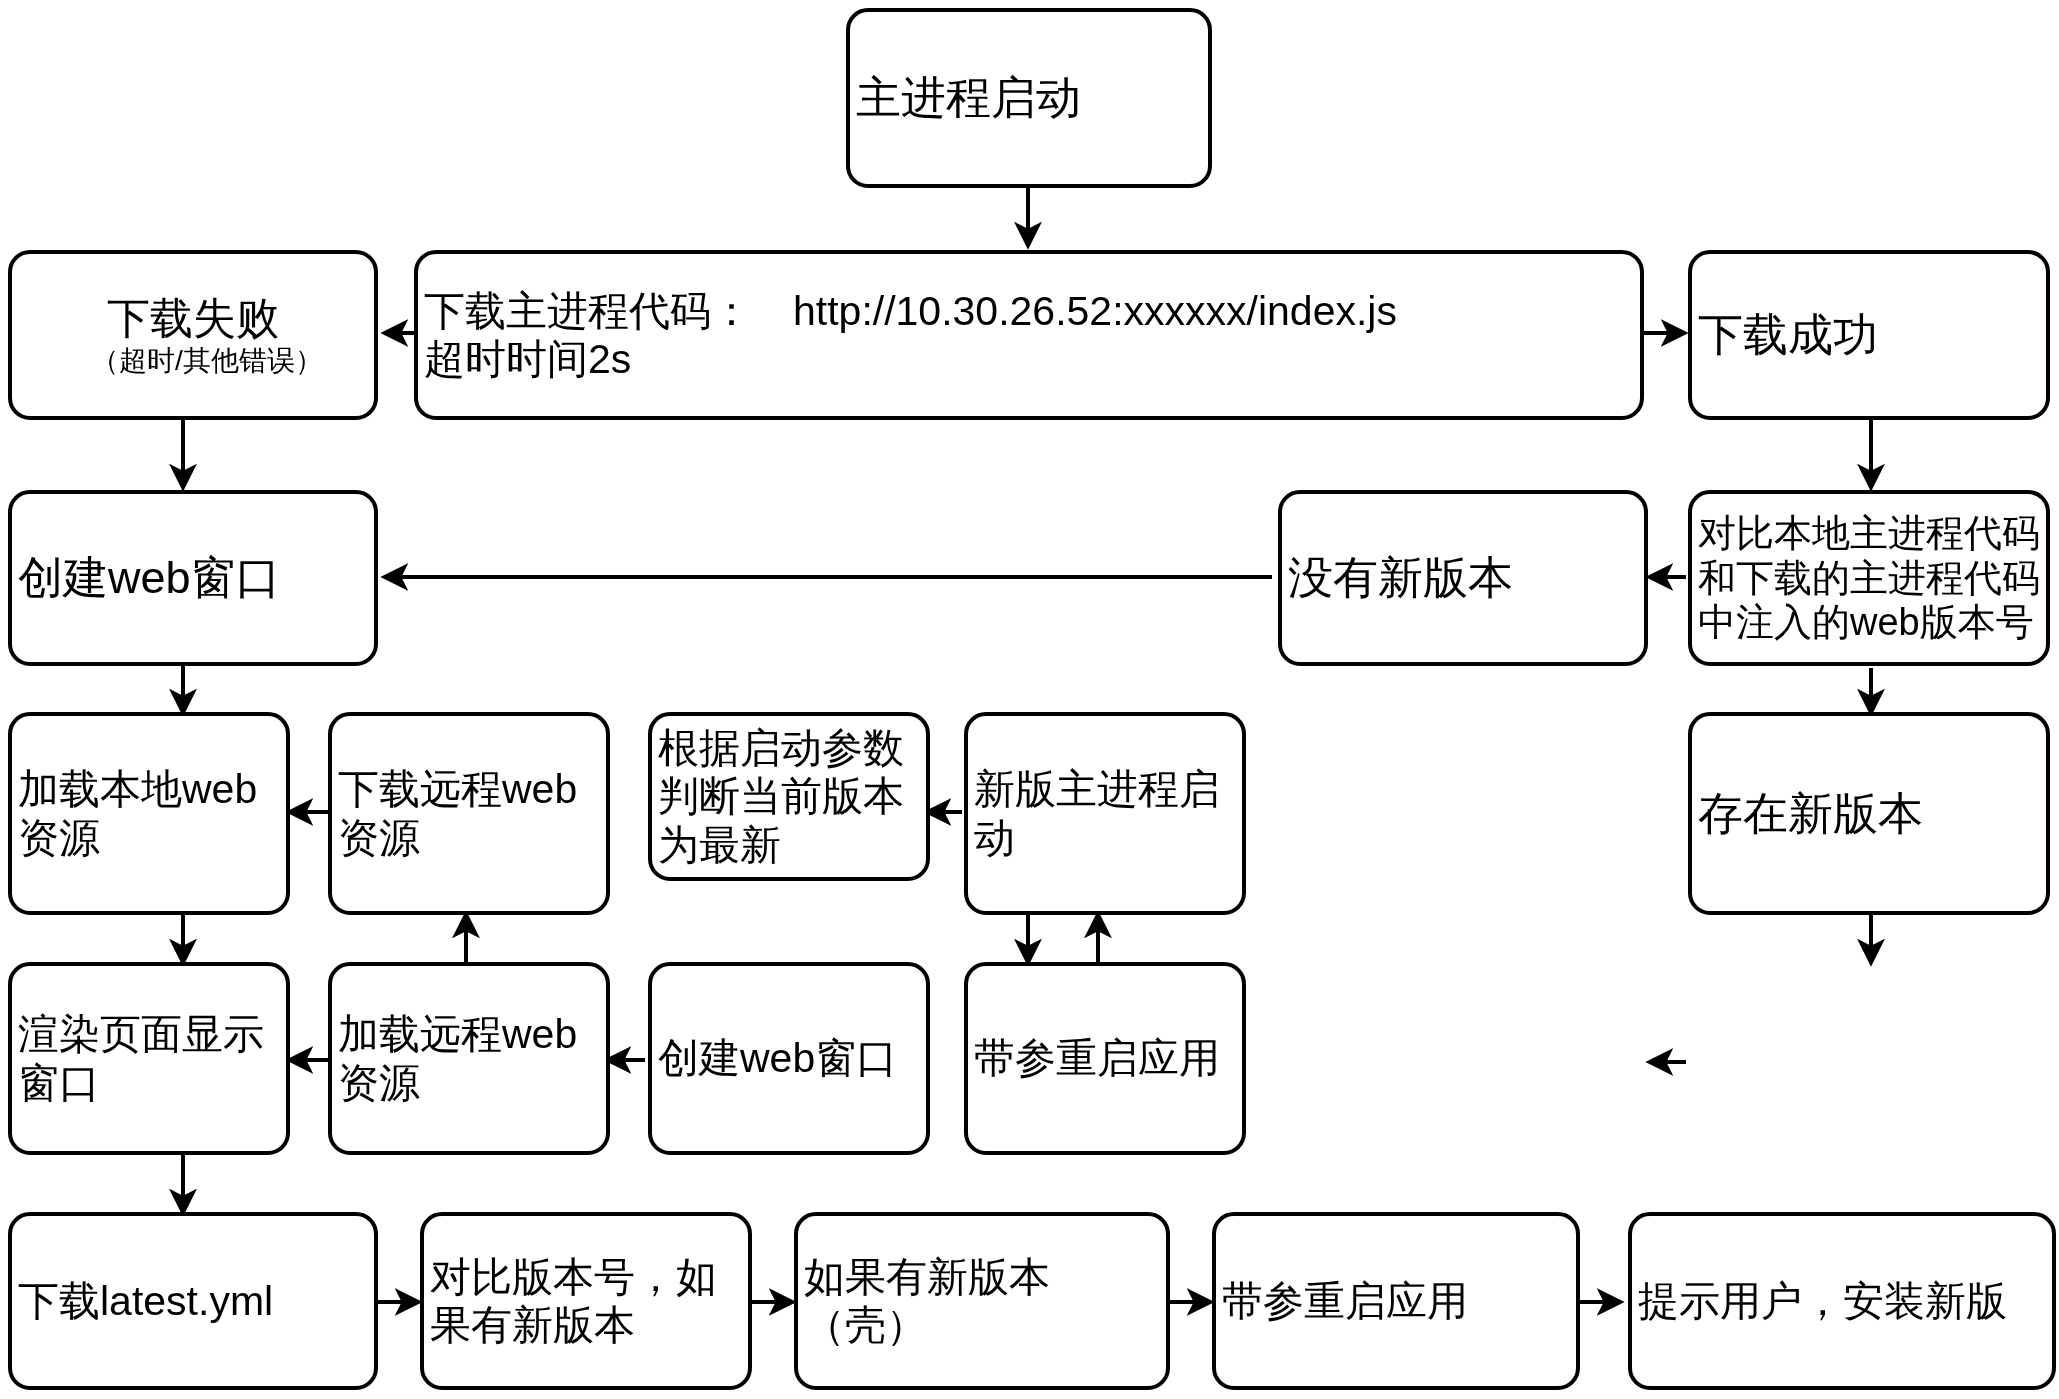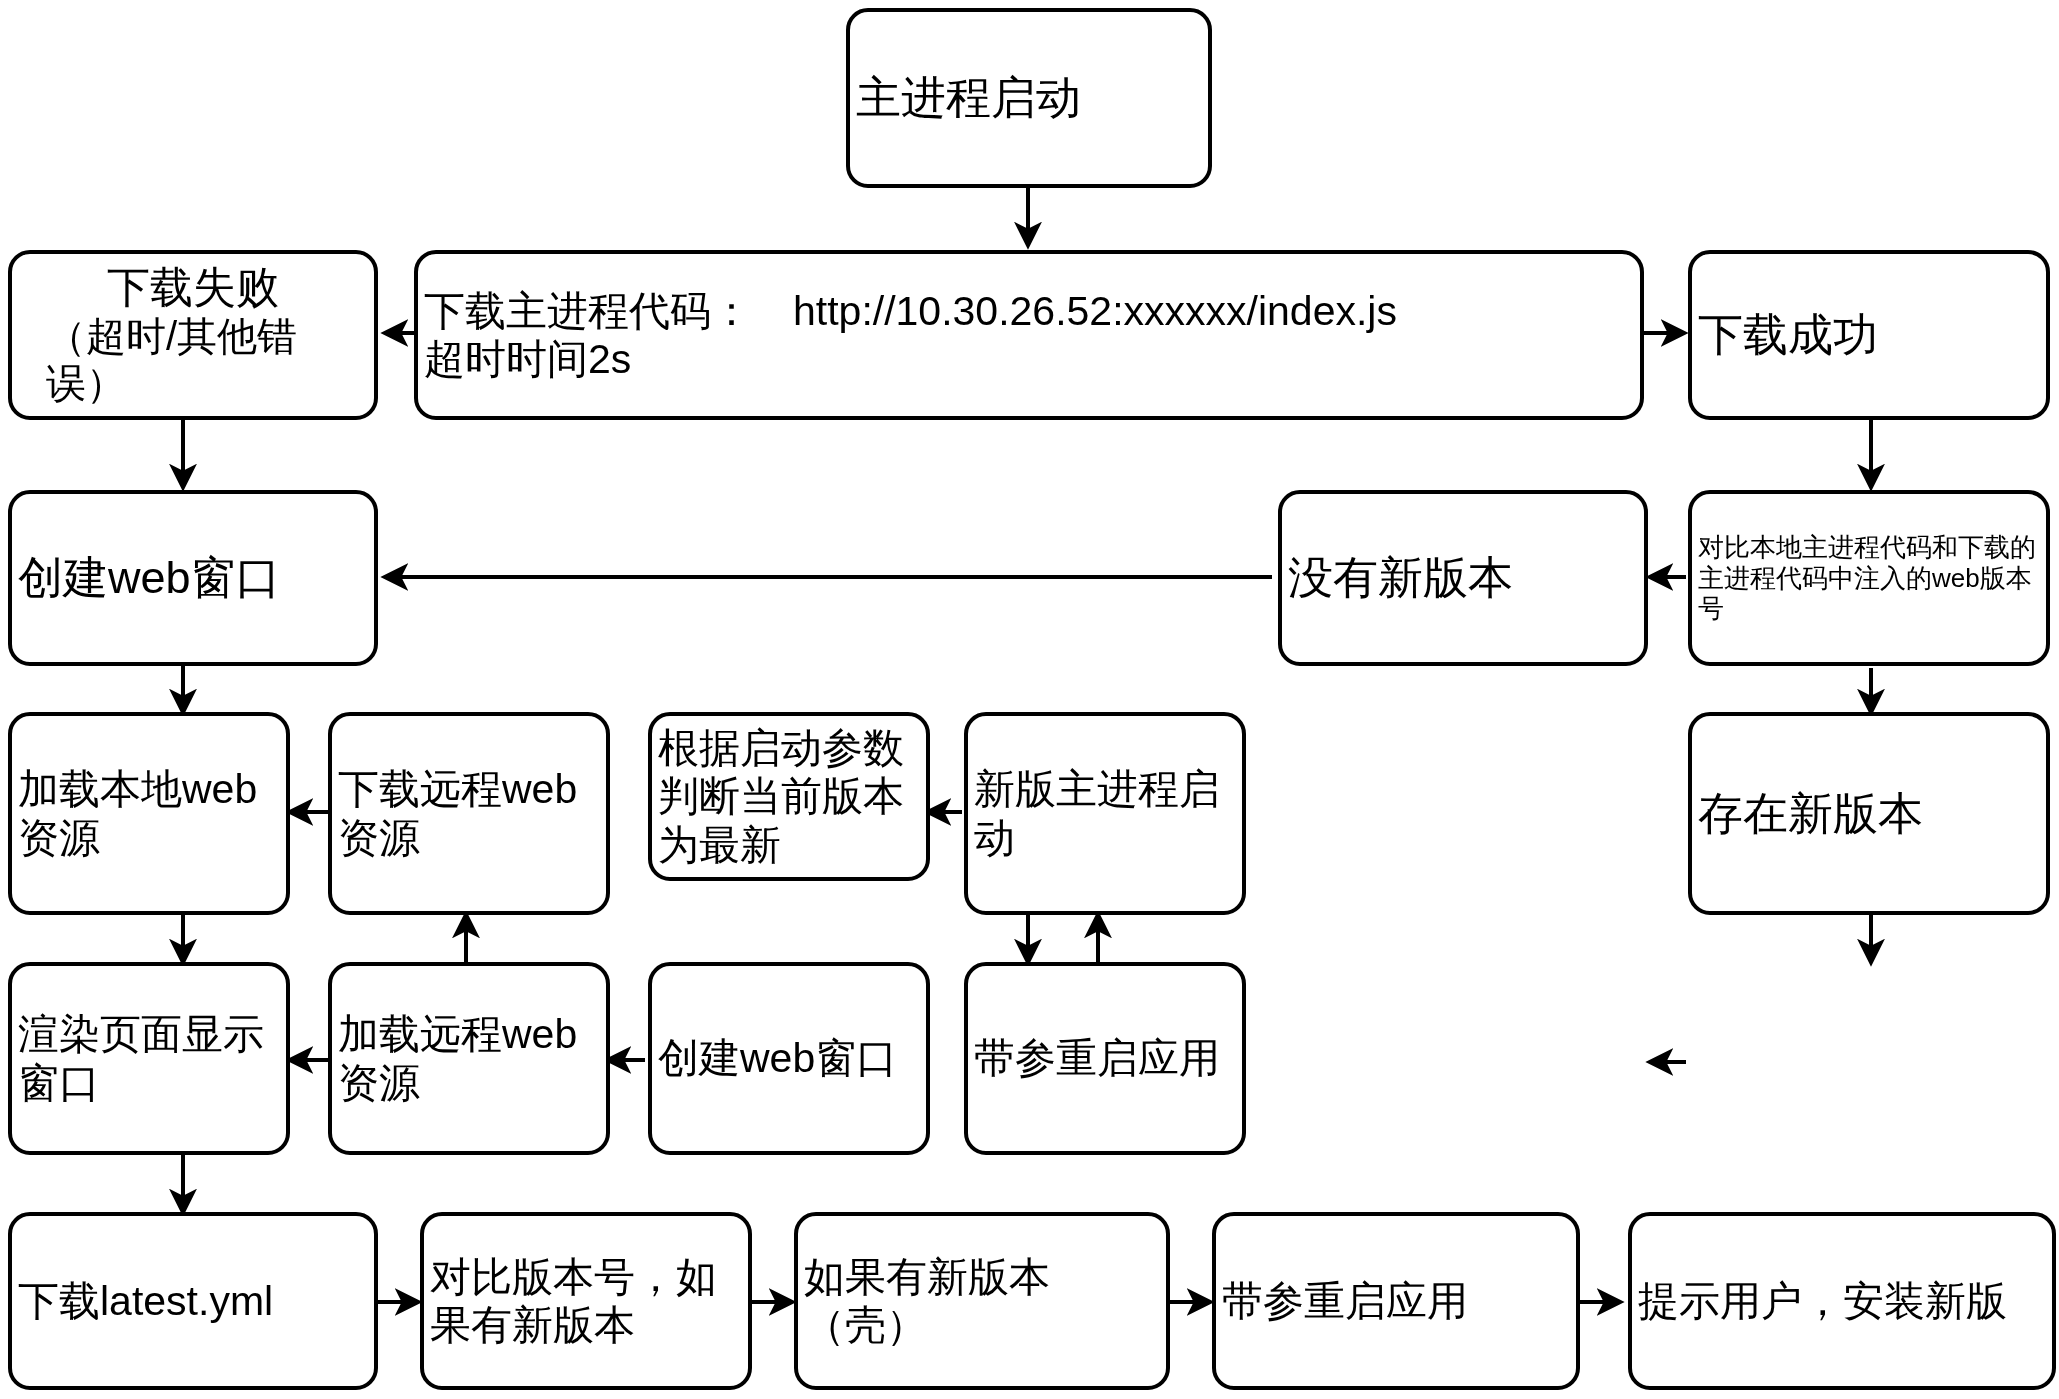--- a/index.html
+++ b/index.html
@@ -27,22 +27,22 @@
     text-align: left;
     color: #000000;
     line-height: 1.18;
     z-index: 2;
     padding: 2px 6px;
   }
   .node .txt { display: block; width: 100%; }
   .f-lg   { font-size: 45px; }
   .f-md   { font-size: 41px; }
   .f-sm   { font-size: 37px; }
-  .f-xs   { font-size: 26px; }
-  .sub    { font-size: 40px; display: block; margin-left: 28px; }
+  .f-xs   { font-size: 38px; }
+  .sub    { font-size: 28px; display: block; margin-left: 28px; }
   .line-main { font-size: 43px; display: block; }
 
   svg.edges {
     position: absolute;
     left: 0; top: 0;
     width: 2059px;
     height: 1399px;
     z-index: 1;
     pointer-events: none;
   }

